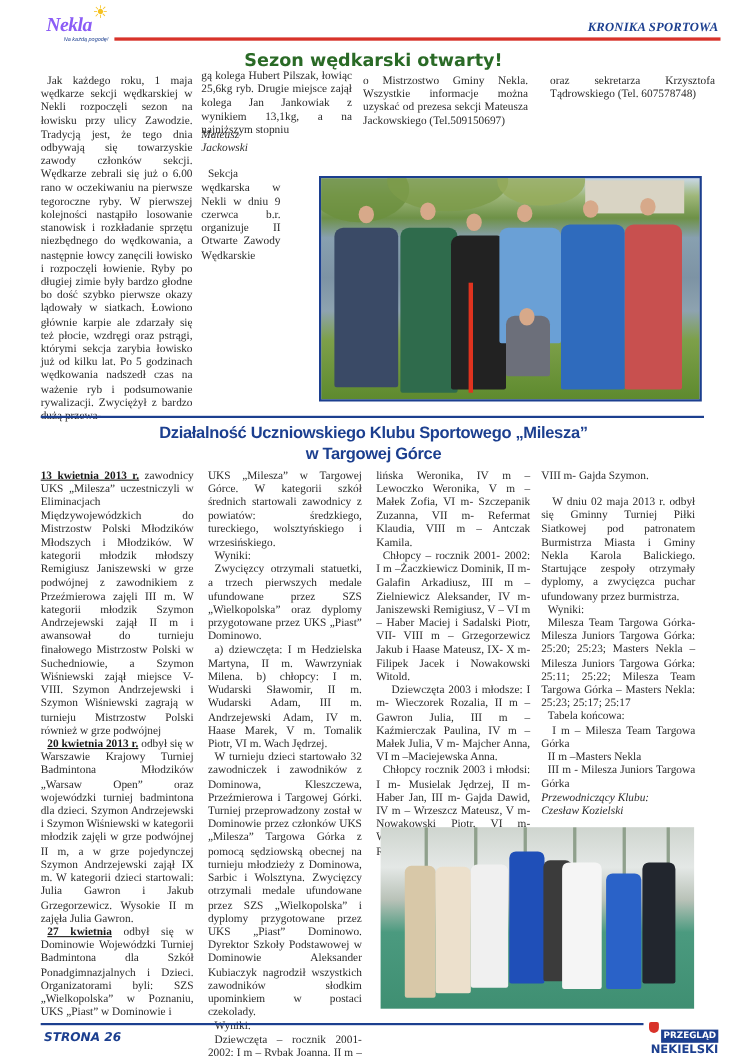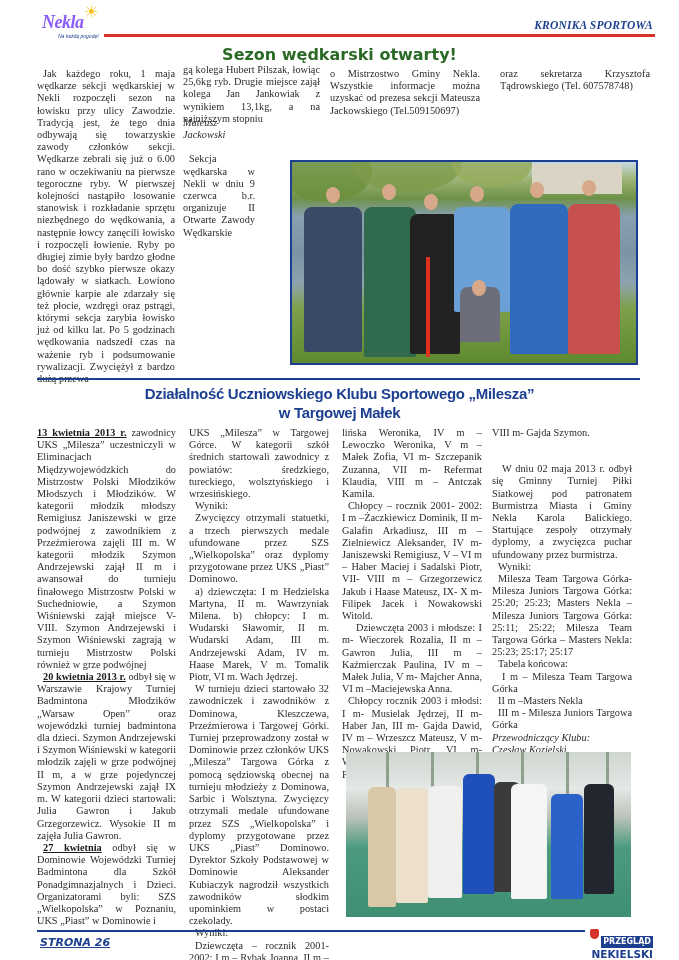--- a/index.html
+++ b/index.html
@@ -43,21 +43,21 @@
   .a2c2 { left: 189px; top: 427px; width: 140px; }
   .a2c3 { left: 342px; top: 427px; width: 140px; }
   .a2c4 { left: 492px; top: 427px; width: 140px; }
 
   .photo2 { position: absolute; left: 346px; top: 752px; width: 285px; height: 165px; overflow: hidden;
     background: linear-gradient(180deg, #cfd5cf 0%, #e4e8e6 22%, #b9c2b8 40%, #4b9a7f 58%, #3f8f72 100%); }
   .bar { position: absolute; top: 0; width: 3px; height: 95px; background: #8fa08c; }
   .p2 { position: absolute; border-radius: 6px 6px 2px 2px; }
 
   .footer-rule { position: absolute; left: 37px; top: 930px; width: 548px; height: 2px; background: #1c3f8f; }
-  .page-num { position: absolute; left: 40px; top: 936px; font-family: "DejaVu Sans", sans-serif; font-weight: bold; font-style: italic; font-size: 11px; color: #1c3f8f; text-decoration: underline; }
+  .page-num { position: absolute; left: 40px; top: 936px; font-family: "DejaVu Sans", sans-serif; font-weight: bold; font-style: italic; font-size: 11px; color: #1c3f8f; }
   .brand { position: absolute; right: 26px; top: 929px; width: 80px; height: 28px; text-align: right; font-family: "DejaVu Sans", sans-serif; font-weight: bold; }
   .brand-top { display: inline-block; background: #1c3f8f; color: #fff; font-size: 8px; padding: 1px 2px; line-height: 10px; }
   .brand-icon { display: inline-block; width: 9px; height: 10px; background: #d8332a; border-radius: 2px 2px 5px 5px; vertical-align: top; margin-right: 2px; }
   .brand-bottom { display: block; color: #1c3f8f; font-size: 10.5px; line-height: 12px; }
 </style>
 </head>
 <body>
 
 <div class="header">
   <div class="logo">
@@ -109,21 +109,21 @@
   <div class="person" style="left:218px;top:42px;width:58px;height:150px;background:#2f6bbd;"></div>
   <div class="head" style="left:238px;top:20px;"></div>
   <div class="person" style="left:276px;top:42px;width:52px;height:150px;background:#c8504f;"></div>
   <div class="head" style="left:290px;top:18px;"></div>
 </div>
 
 <div class="a1-rule"></div>
 
 <h2 class="a2-title">
   <span>Działalność Uczniowskiego Klubu Sportowego „Milesza”</span><br>
-  <span>w Targowej Małek</span>
+  <span>w Targowej Górce</span>
 </h2>
 
 <div class="col a2c1">
   <p class="noind"><b>13 kwietnia 2013 r.</b><span> zawodnicy UKS „Milesza” uczestniczyli w Eliminacjach Międzywojewódzkich do Mistrzostw Polski Młodzików Młodszych i Młodzików. W kategorii młodzik młodszy Remigiusz Janiszewski w grze podwójnej z zawodnikiem z Przeźmierowa zajęli III m. W kategorii młodzik Szymon Andrzejewski zajął II m i awansował do turnieju finałowego Mistrzostw Polski w Suchedniowie, a Szymon Wiśniewski zajął miejsce V- VIII. Szymon Andrzejewski i Szymon Wiśniewski zagrają w turnieju Mistrzostw Polski również w grze podwójnej</span></p>
   <p><b>20 kwietnia 2013 r.</b><span> odbył się w Warszawie Krajowy Turniej Badmintona Młodzików „Warsaw Open” oraz wojewódzki turniej badmintona dla dzieci. Szymon Andrzejewski i Szymon Wiśniewski w kategorii młodzik zajęli w grze podwójnej II m, a w grze pojedynczej Szymon Andrzejewski zajął IX m. W kategorii dzieci startowali: Julia Gawron i Jakub Grzegorzewicz. Wysokie II m zajęła Julia Gawron.</span></p>
   <p><b>27 kwietnia</b><span> odbył się w Dominowie Wojewódzki Turniej Badmintona dla Szkół Ponadgimnazjalnych i Dzieci. Organizatorami byli: SZS „Wielkopolska” w Poznaniu, UKS „Piast” w Dominowie i</span></p>
 </div>
 
 <div class="col a2c2">
   <p class="noind">UKS „Milesza” w Targowej Górce. W kategorii szkół średnich startowali zawodnicy z powiatów: średzkiego, tureckiego, wolsztyńskiego i wrzesińskiego.</p>
@@ -137,21 +137,21 @@
 
 <div class="col a2c3">
   <p class="noind">lińska Weronika, IV m – Lewoczko Weronika, V m – Małek Zofia, VI m- Szczepanik Zuzanna, VII m- Refermat Klaudia, VIII m – Antczak Kamila.</p>
   <p>Chłopcy – rocznik 2001- 2002: I m –Żaczkiewicz Dominik, II m- Galafin Arkadiusz, III m – Zielniewicz Aleksander, IV m- Janiszewski Remigiusz, V – VI m – Haber Maciej i Sadalski Piotr, VII- VIII m – Grzegorzewicz Jakub i Haase Mateusz, IX- X m- Filipek Jacek i Nowakowski Witold.</p>
   <p style="text-indent:14px">Dziewczęta 2003 i młodsze: I m- Wieczorek Rozalia, II m – Gawron Julia, III m – Kaźmierczak Paulina, IV m –Małek Julia, V m- Majcher Anna, VI m –Maciejewska Anna.</p>
   <p>Chłopcy rocznik 2003 i młodsi: I m- Musielak Jędrzej, II m- Haber Jan, III m- Gajda Dawid, IV m – Wrzeszcz Mateusz, V m- Nowakowski Piotr, VI m- Wieczorek Kacper, VII m- Rybacki Dominik,</p>
 </div>
 
 <div class="col a2c4">
   <p class="noind">VIII m- Gajda Szymon.</p>
-  <p style="margin-top:24px;text-indent:10px">W dniu 02 maja 2013 r. odbył się Gminny Turniej Piłki Siatkowej pod patronatem Burmistrza Miasta i Gminy Nekla Karola Balickiego. Startujące zespoły otrzymały dyplomy, a zwycięzca puchar ufundowany przez burmistrza.</p>
+  <p style="margin-top:12px;text-indent:10px">W dniu 02 maja 2013 r. odbył się Gminny Turniej Piłki Siatkowej pod patronatem Burmistrza Miasta i Gminy Nekla Karola Balickiego. Startujące zespoły otrzymały dyplomy, a zwycięzca puchar ufundowany przez burmistrza.</p>
   <p>Wyniki:</p>
   <p>Milesza Team Targowa Górka- Milesza Juniors Targowa Górka: 25:20; 25:23; Masters Nekla – Milesza Juniors Targowa Górka: 25:11; 25:22; Milesza Team Targowa Górka – Masters Nekla: 25:23; 25:17; 25:17</p>
   <p>Tabela końcowa:</p>
   <p style="text-indent:10px">I m – Milesza Team Targowa Górka</p>
   <p>II m –Masters Nekla</p>
   <p>III m - Milesza Juniors Targowa Górka</p>
   <p class="sign">Przewodniczący Klubu:</p>
   <p class="sign">Czesław Kozielski</p>
 </div>
 

